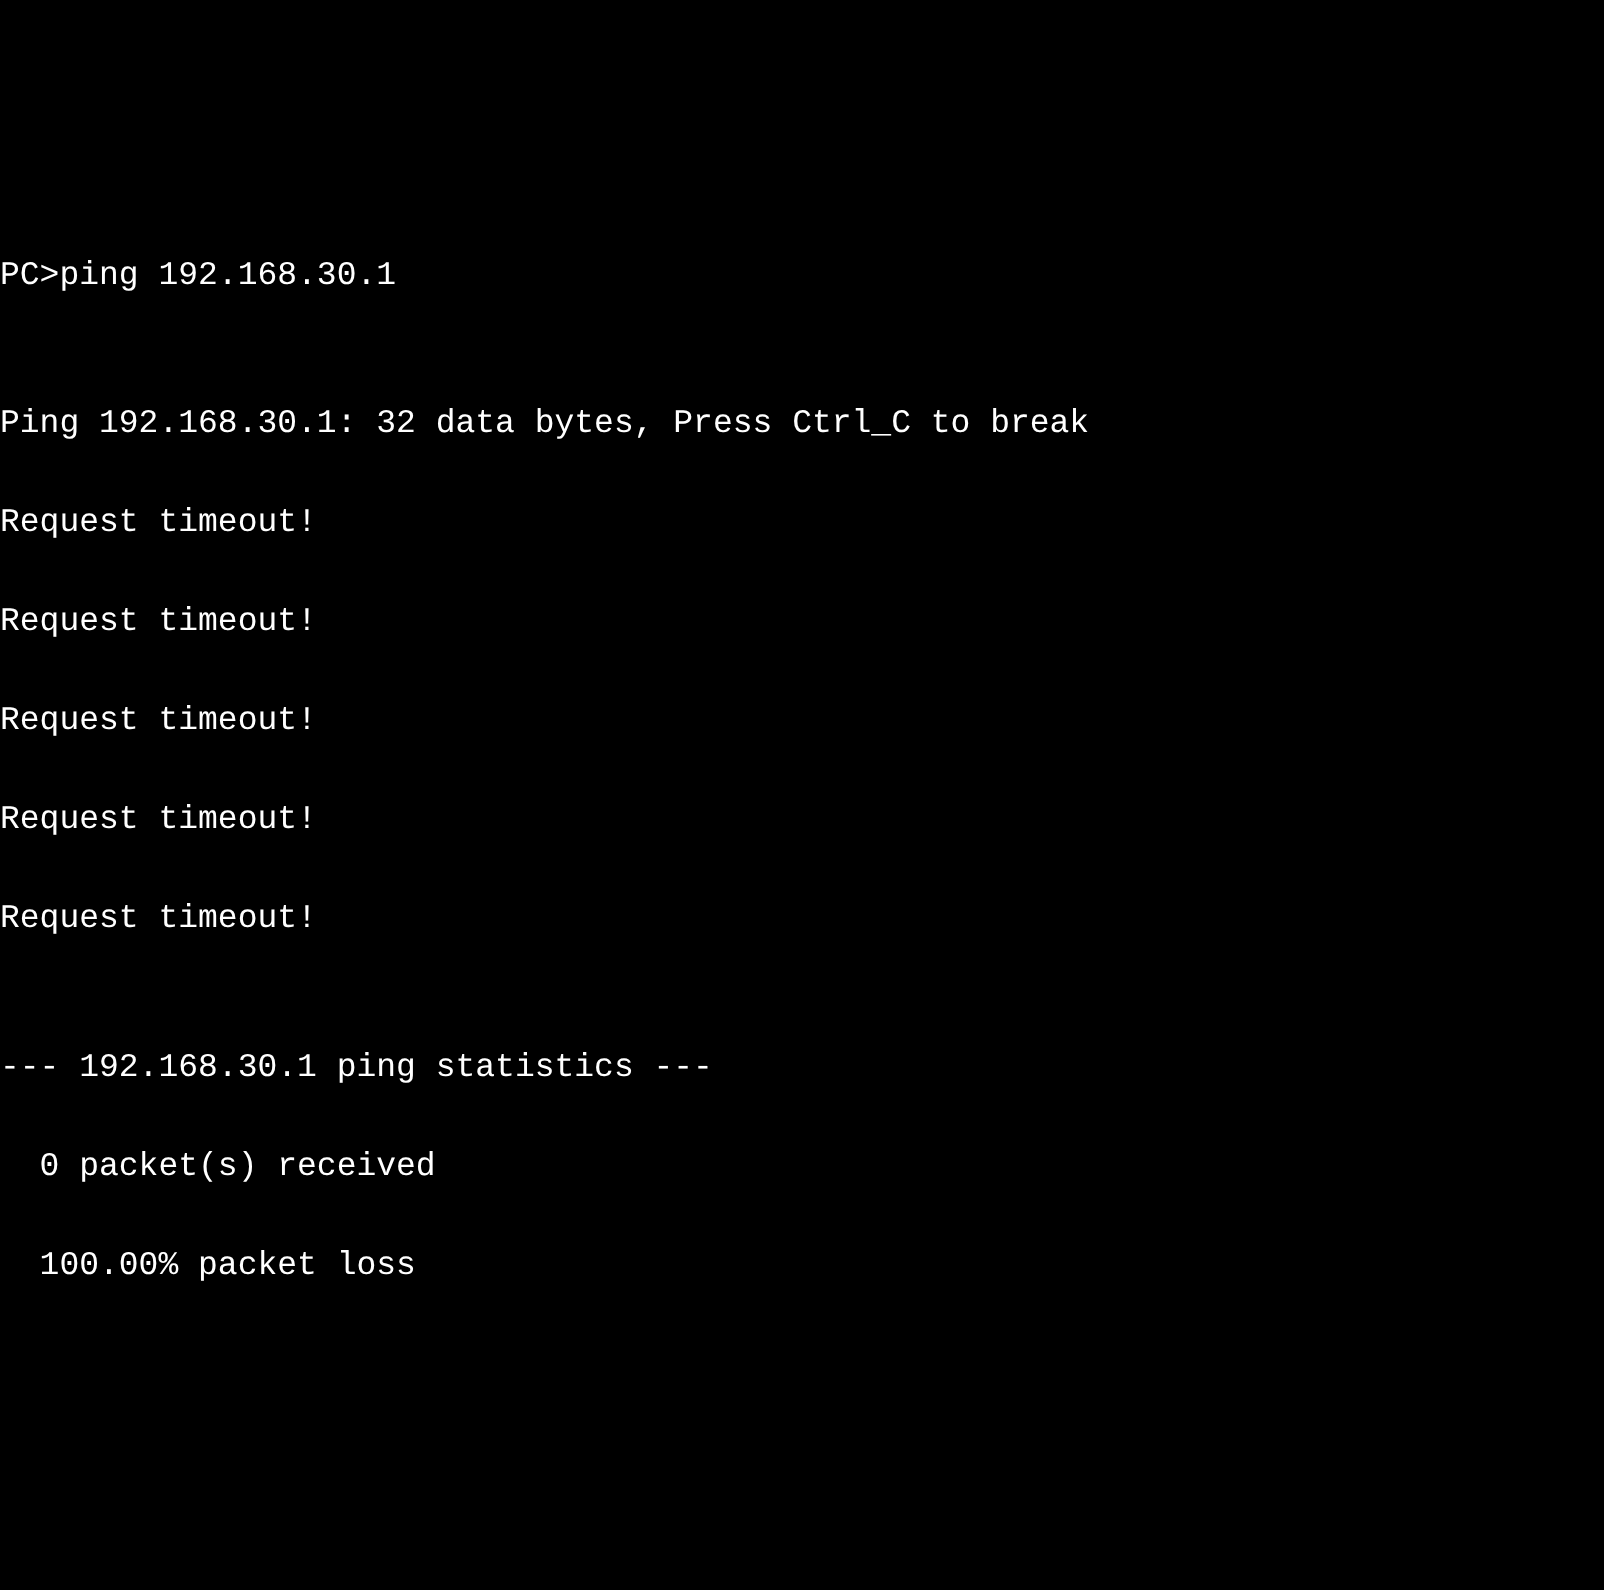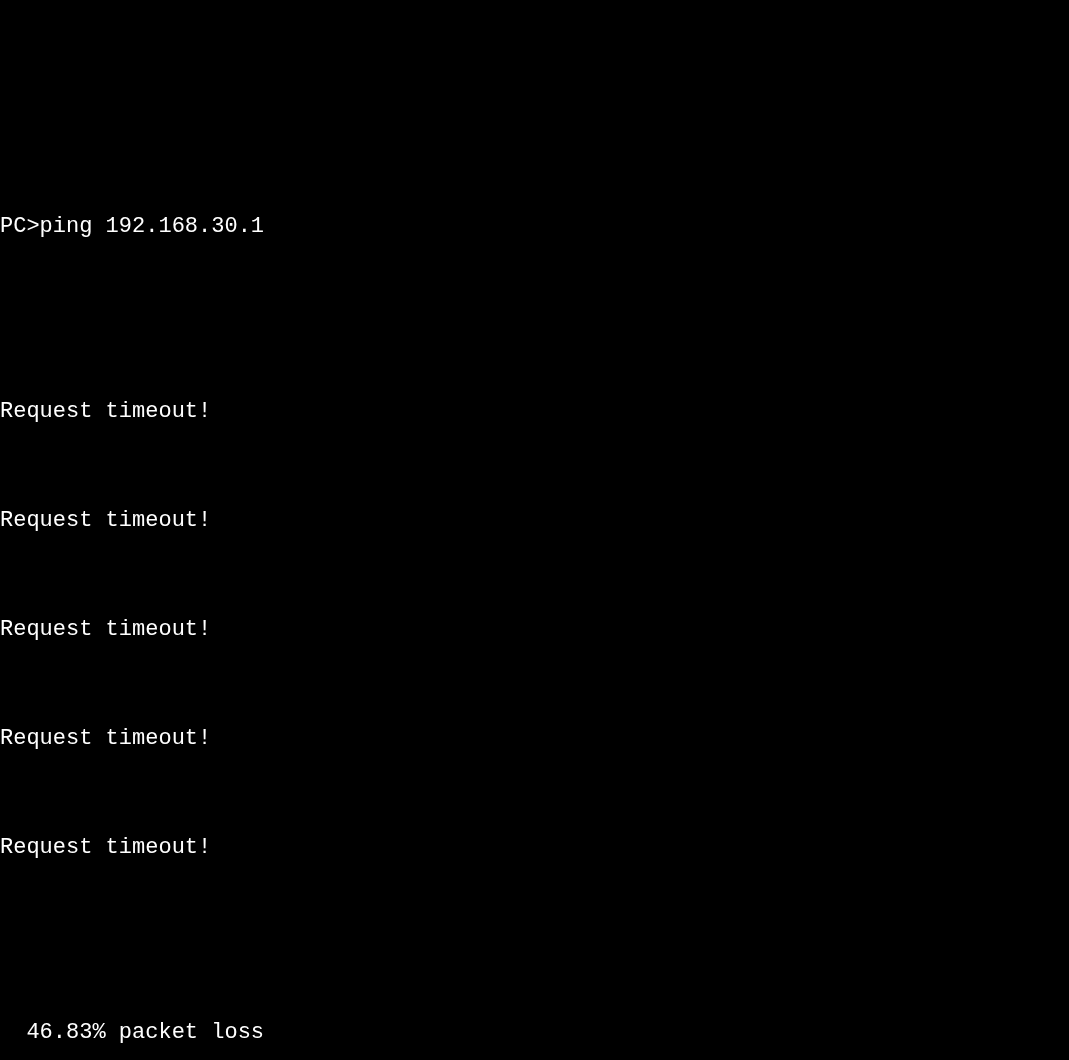--- a/index.html
+++ b/index.html
@@ -17,38 +17,40 @@
       width: 1069px;
       height: 1060px;
       overflow: hidden;
       white-space: pre;
     }
     .terminal {
       white-space: pre;
     }
     .line {
       display: block;
-      margin-top: 43px;
     }
   </style>
 </head>
 <body>
 
 
 
 <div class="terminal">
 <span class="line">PC&gt;ping 192.168.30.1</span>
 <span class="line"></span>
+<span class="line">Ping 192.168.30.1: 32 data bytes, Press Ctrl_C to break</span>
 <span class="line">Request timeout!</span>
 <span class="line">Request timeout!</span>
 <span class="line">Request timeout!</span>
 <span class="line">Request timeout!</span>
 <span class="line">Request timeout!</span>
 <span class="line"></span>
-<span class="line">  46.83% packet loss</span>
+<span class="line">--- 192.168.30.1 ping statistics ---</span>
+<span class="line">  0 packet(s) received</span>
+<span class="line">  100.00% packet loss</span>
 <span class="line"></span>
 <span class="line"></span>
 
 
 
 
 
 
 <span class="line"></span>
 

